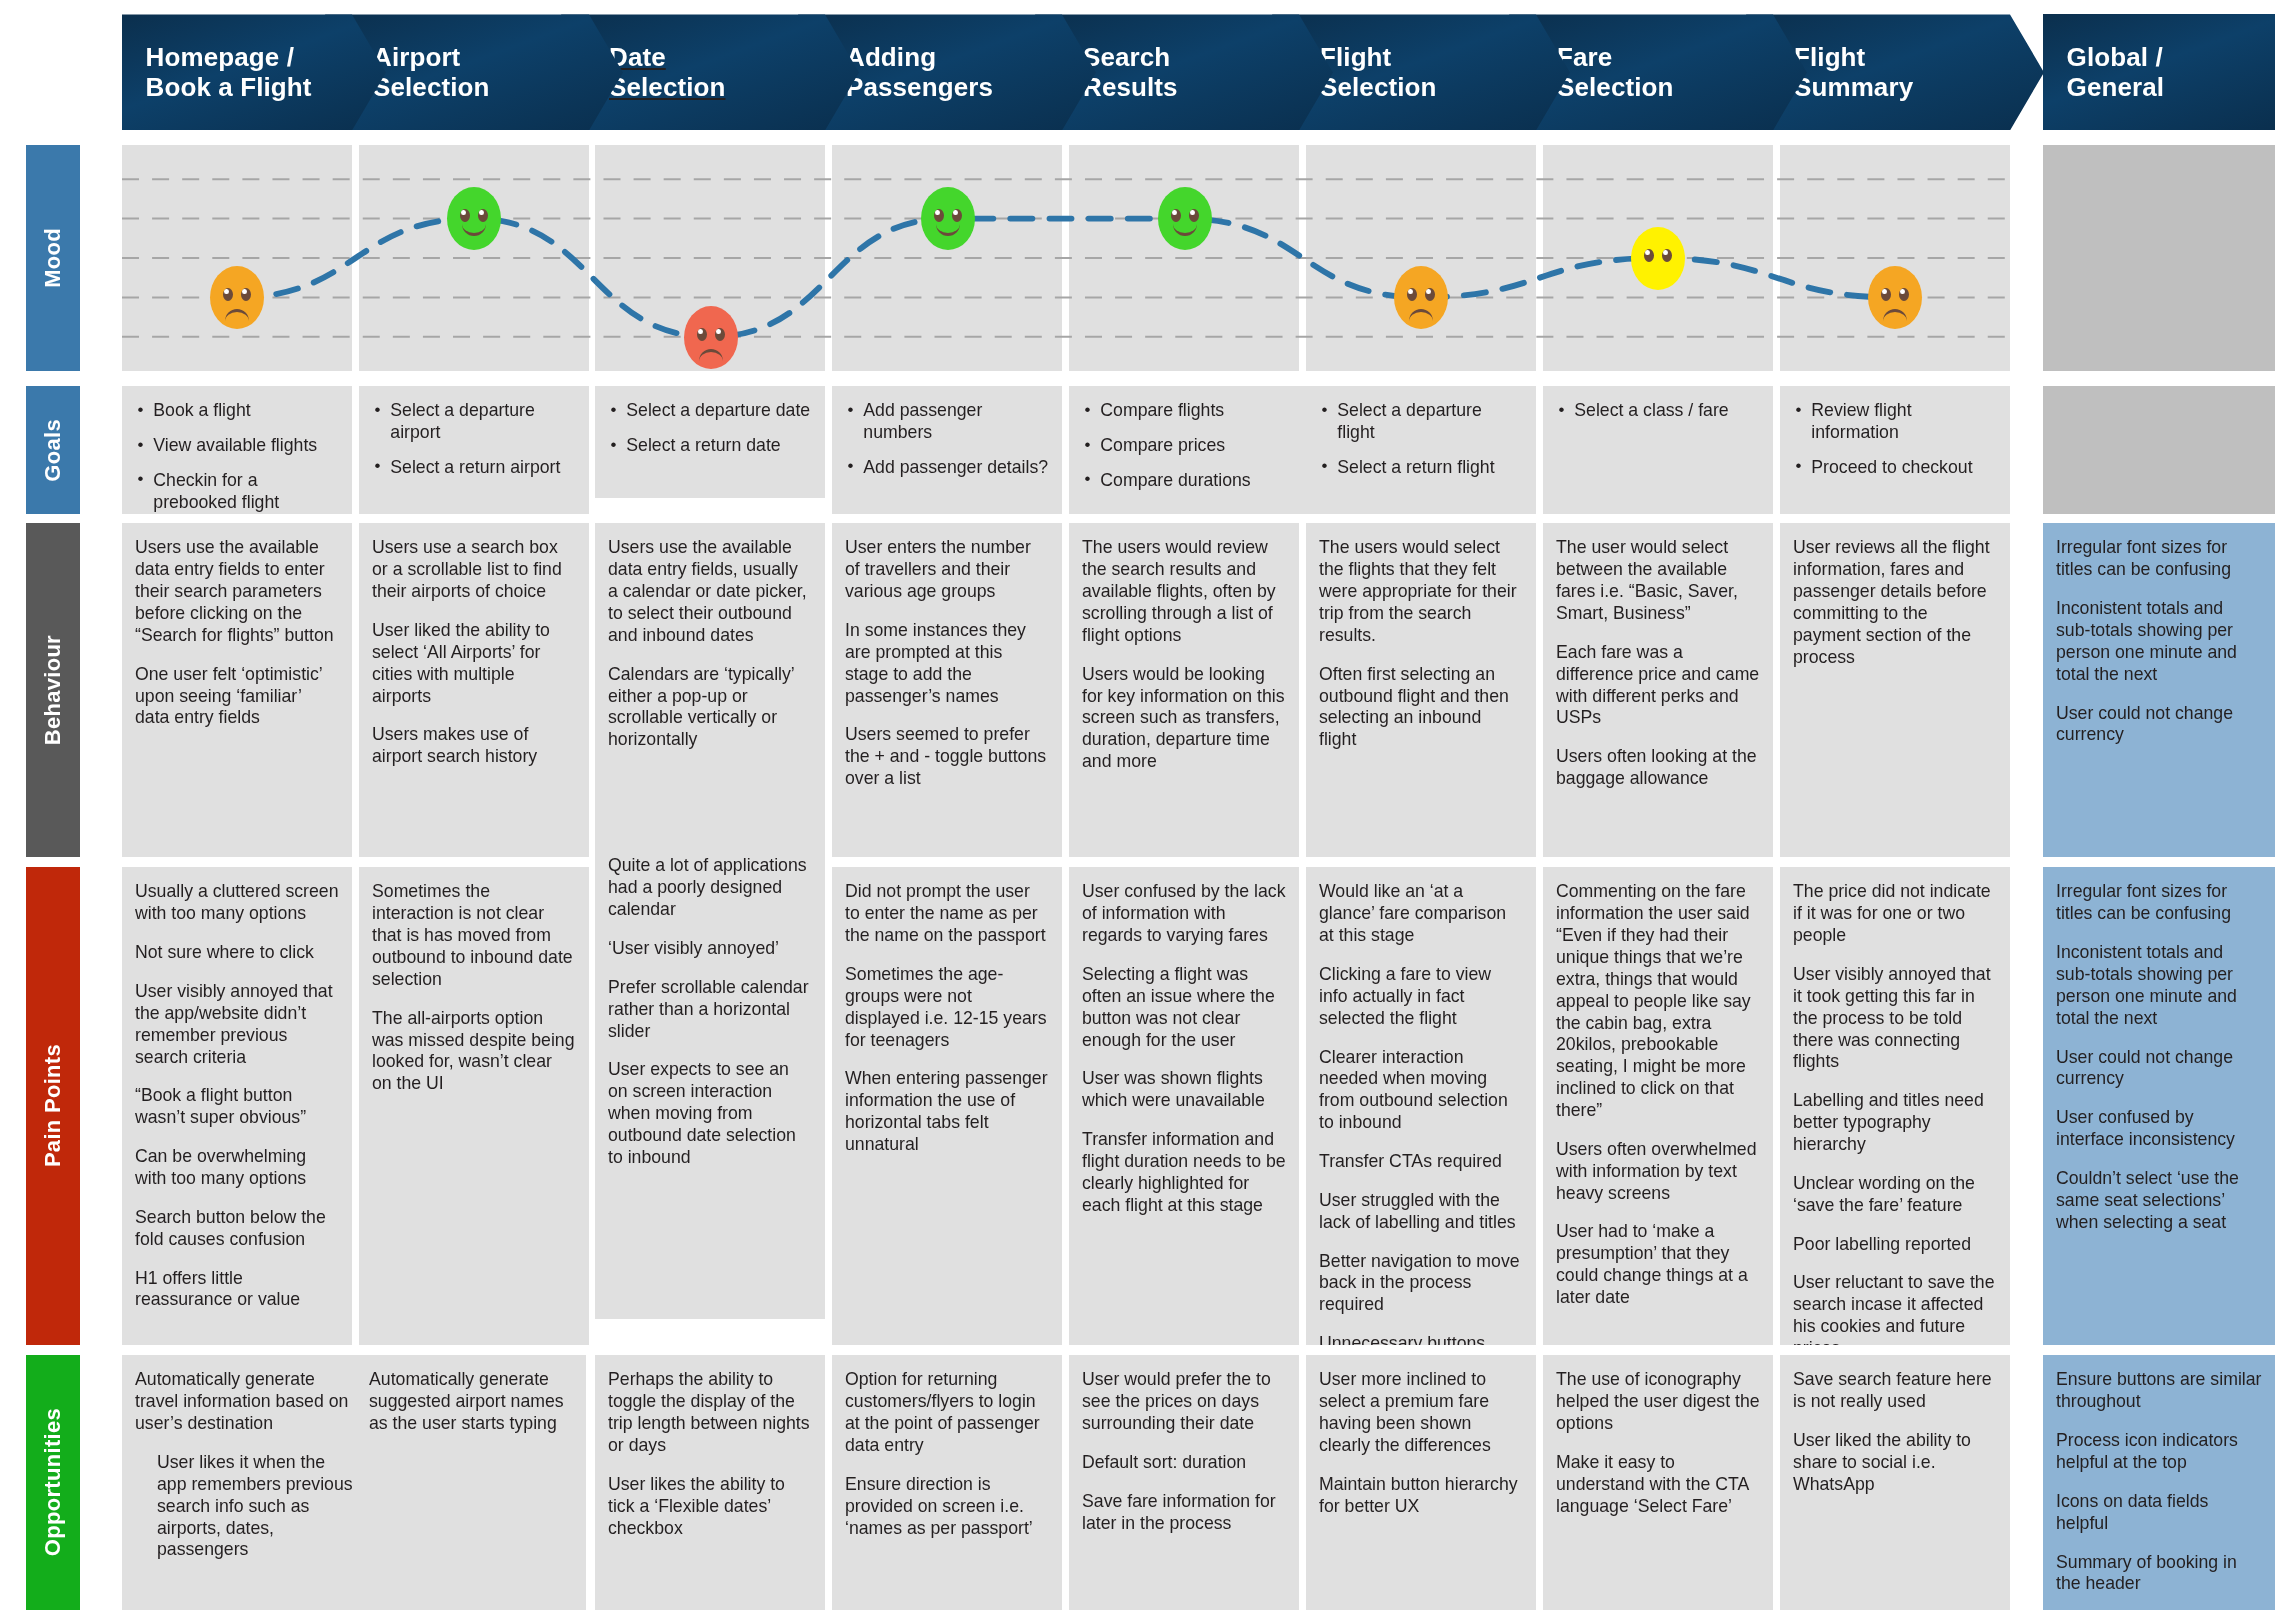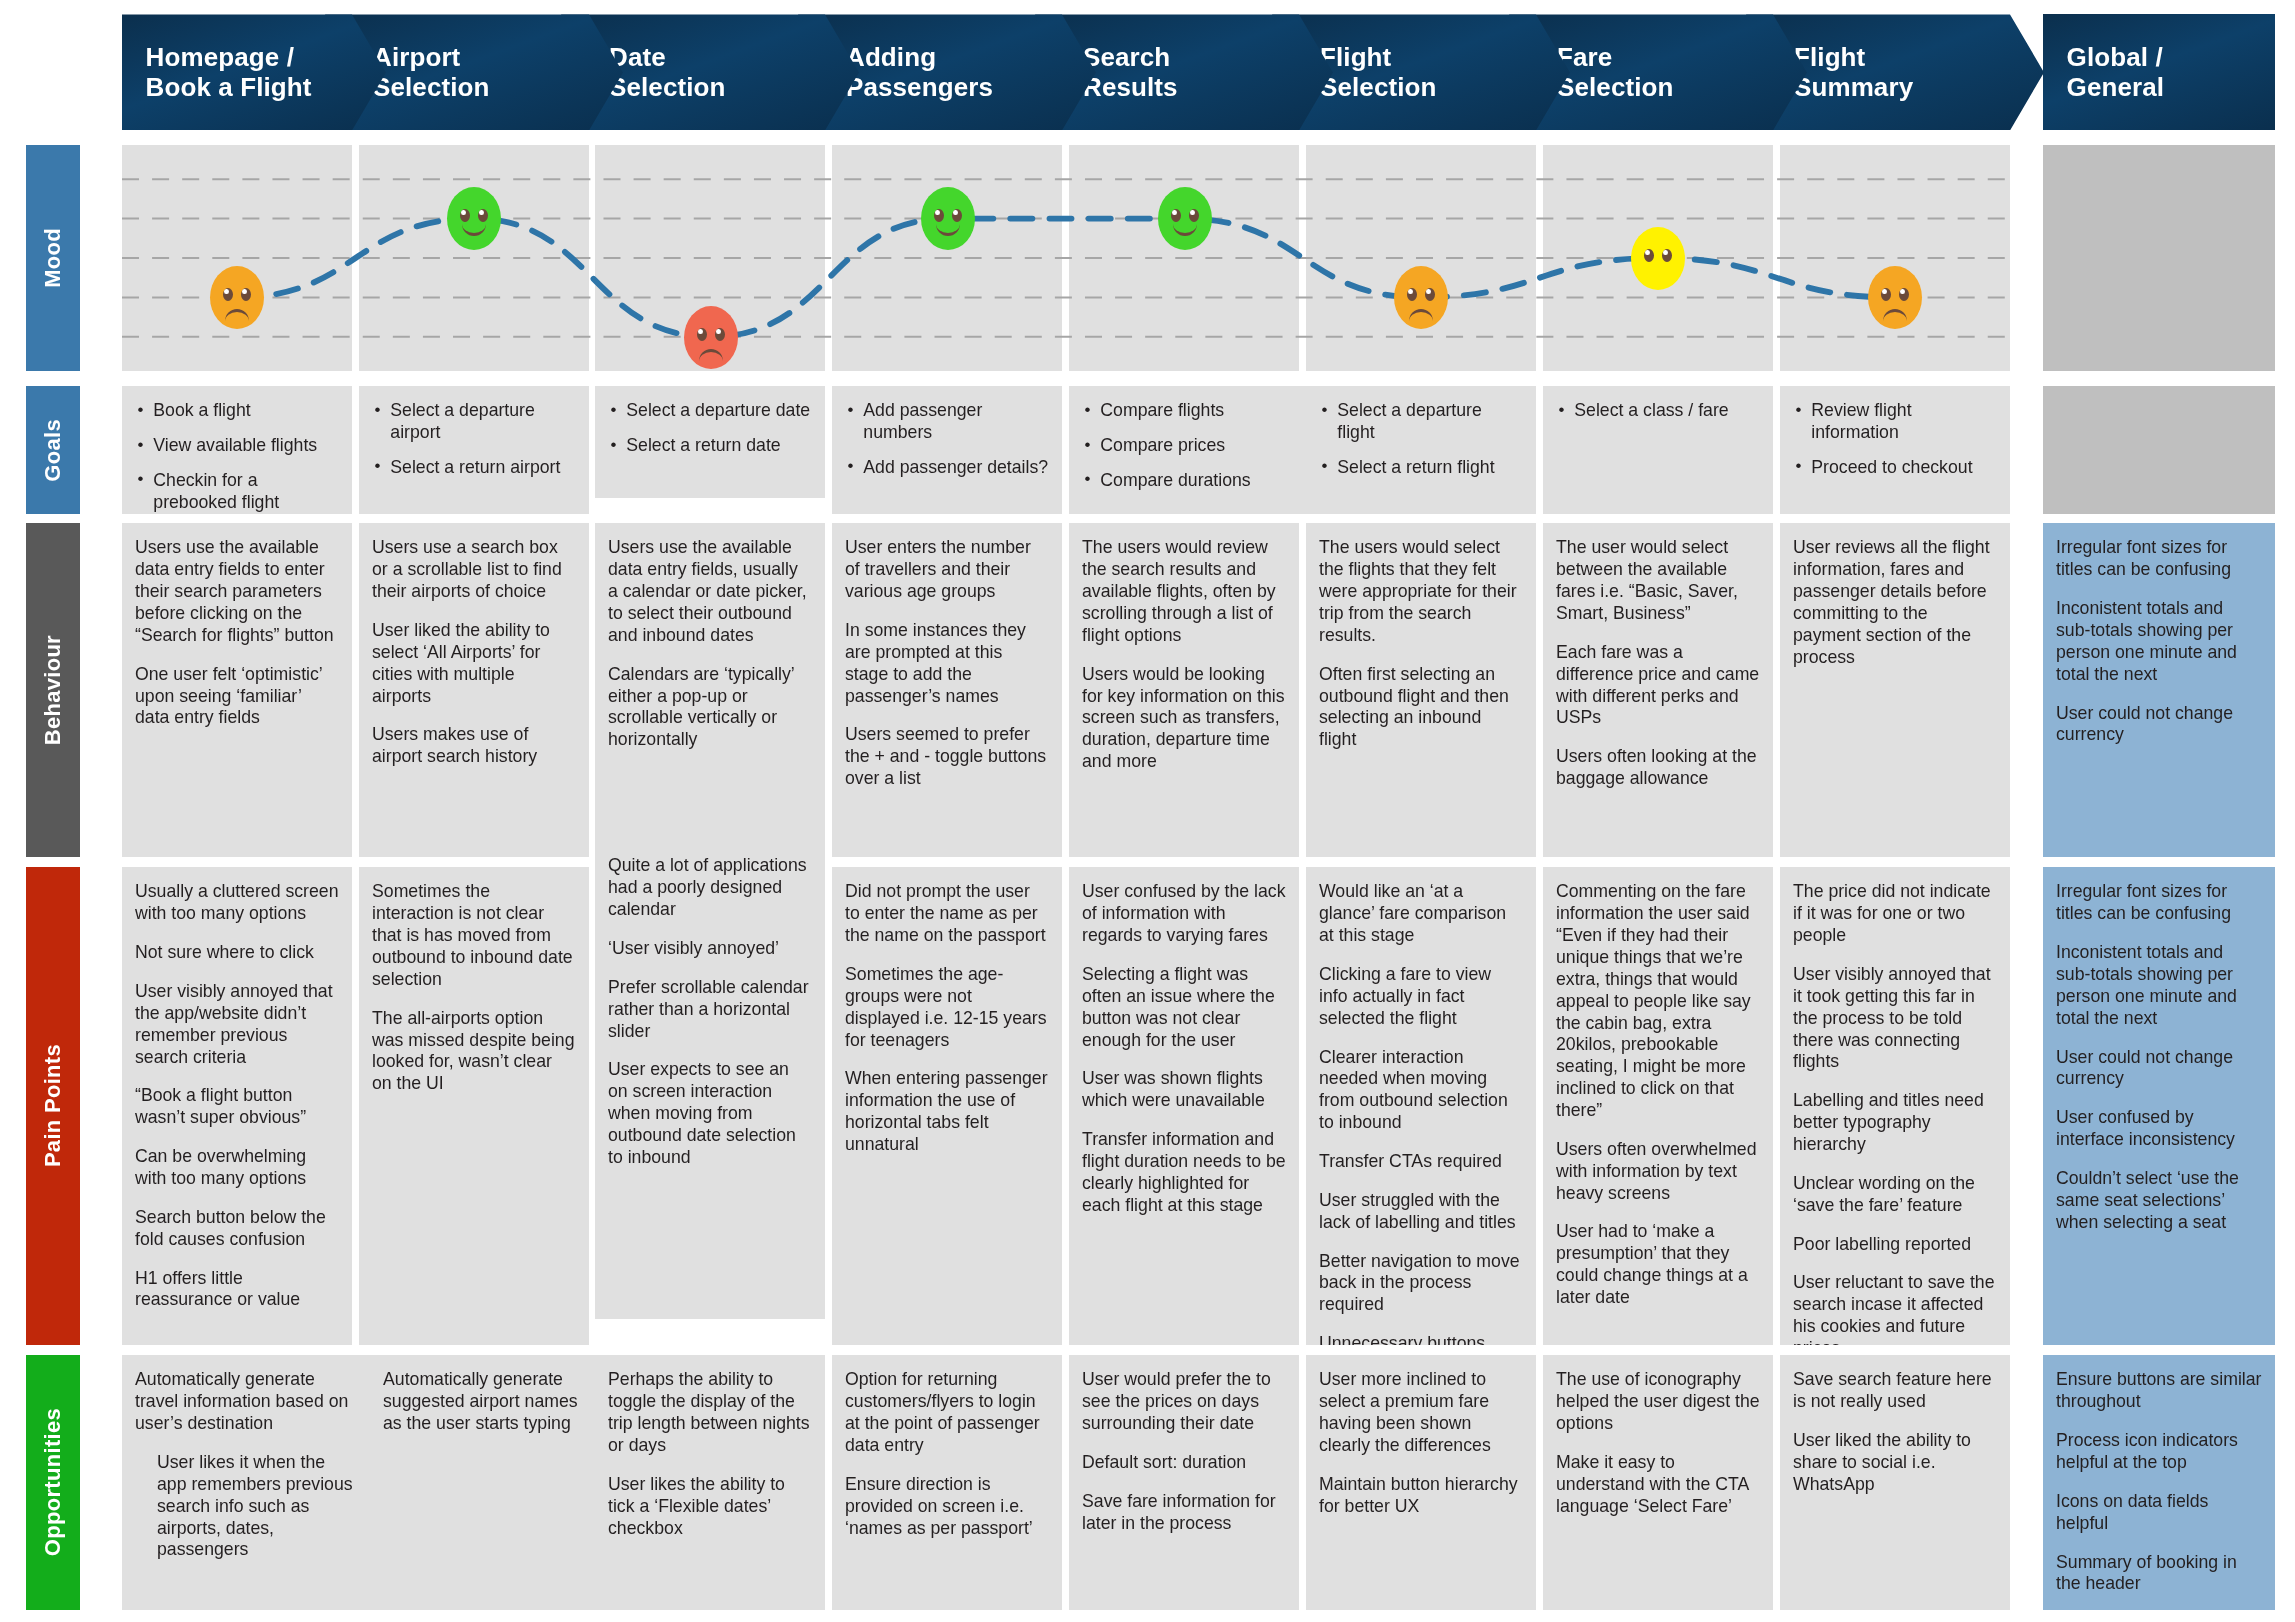--- a/index.html
+++ b/index.html
@@ -102,21 +102,21 @@
 <div class="map">
   <div id="header">
       <div class="chev first" style="left: 122px; top: 14.4px; width: 264px; height: 116px; z-index: 20;">
         <div class="chev-label">Homepage /
 Book a Flight</div>
       </div>
       <div class="chev arrow" style="left: 325px; top: 14.4px; width: 298px; height: 116px; z-index: 19;">
         <div class="chev-label">Airport
 Selection</div>
       </div>
-      <div class="chev arrow" style="left: 561px; top: 14.4px; width: 298px; height: 116px; z-index: 18;">
+      <div class="chev arrow" style="left: 561px; top: 14.4px; width: 298px; height: 116px; z-index: 18; text-decoration: underline;">
         <div class="chev-label">Date
 Selection</div>
       </div>
       <div class="chev arrow" style="left: 798px; top: 14.4px; width: 298px; height: 116px; z-index: 17;">
         <div class="chev-label">Adding
 Passengers</div>
       </div>
       <div class="chev arrow" style="left: 1035px; top: 14.4px; width: 298px; height: 116px; z-index: 16;">
         <div class="chev-label">Search
 Results</div>
@@ -347,21 +347,21 @@
       </div>
     </div>
   <div id="opprow">
       <div class="rowlabel" style="top: 1355px; height: 255px; background: rgb(19, 173, 27);">
         <span>Opportunities</span>
       </div>
       <div class="cell" style="left: 122px; top: 1355px; width: 250px; height: 255px;">
         <div class="para" style="font-size: 17.7px; margin-bottom: 17px;">Automatically generate travel information based on user’s destination</div>
         <div class="para" style="font-size: 17.7px; margin-bottom: 17px; margin-left: 22px;">User likes it when the app remembers previous search info such as airports, dates, passengers</div>
       </div>
-      <div class="cell" style="left: 370px; top: 1355px; width: 230px; height: 255px;">
+      <div class="cell" style="left: 356px; top: 1355px; width: 230px; height: 255px;">
         <div class="para" style="font-size: 17.7px; margin-bottom: 17px;">Automatically generate suggested airport names as the user starts typing</div>
       </div>
       <div class="cell" style="left: 595px; top: 1355px; width: 230px; height: 255px;">
         <div class="para" style="font-size: 17.7px; margin-bottom: 17px;">Perhaps the ability to toggle the display of the trip length between nights or days</div>
         <div class="para" style="font-size: 17.7px; margin-bottom: 17px;">User likes the ability to tick a ‘Flexible dates’ checkbox</div>
       </div>
       <div class="cell" style="left: 832px; top: 1355px; width: 230px; height: 255px;">
         <div class="para" style="font-size: 17.7px; margin-bottom: 17px;">Option for returning customers/flyers to login at the point of passenger data entry</div>
         <div class="para" style="font-size: 17.7px; margin-bottom: 17px;">Ensure direction is provided on screen i.e. ‘names as per passport’</div>
       </div>

